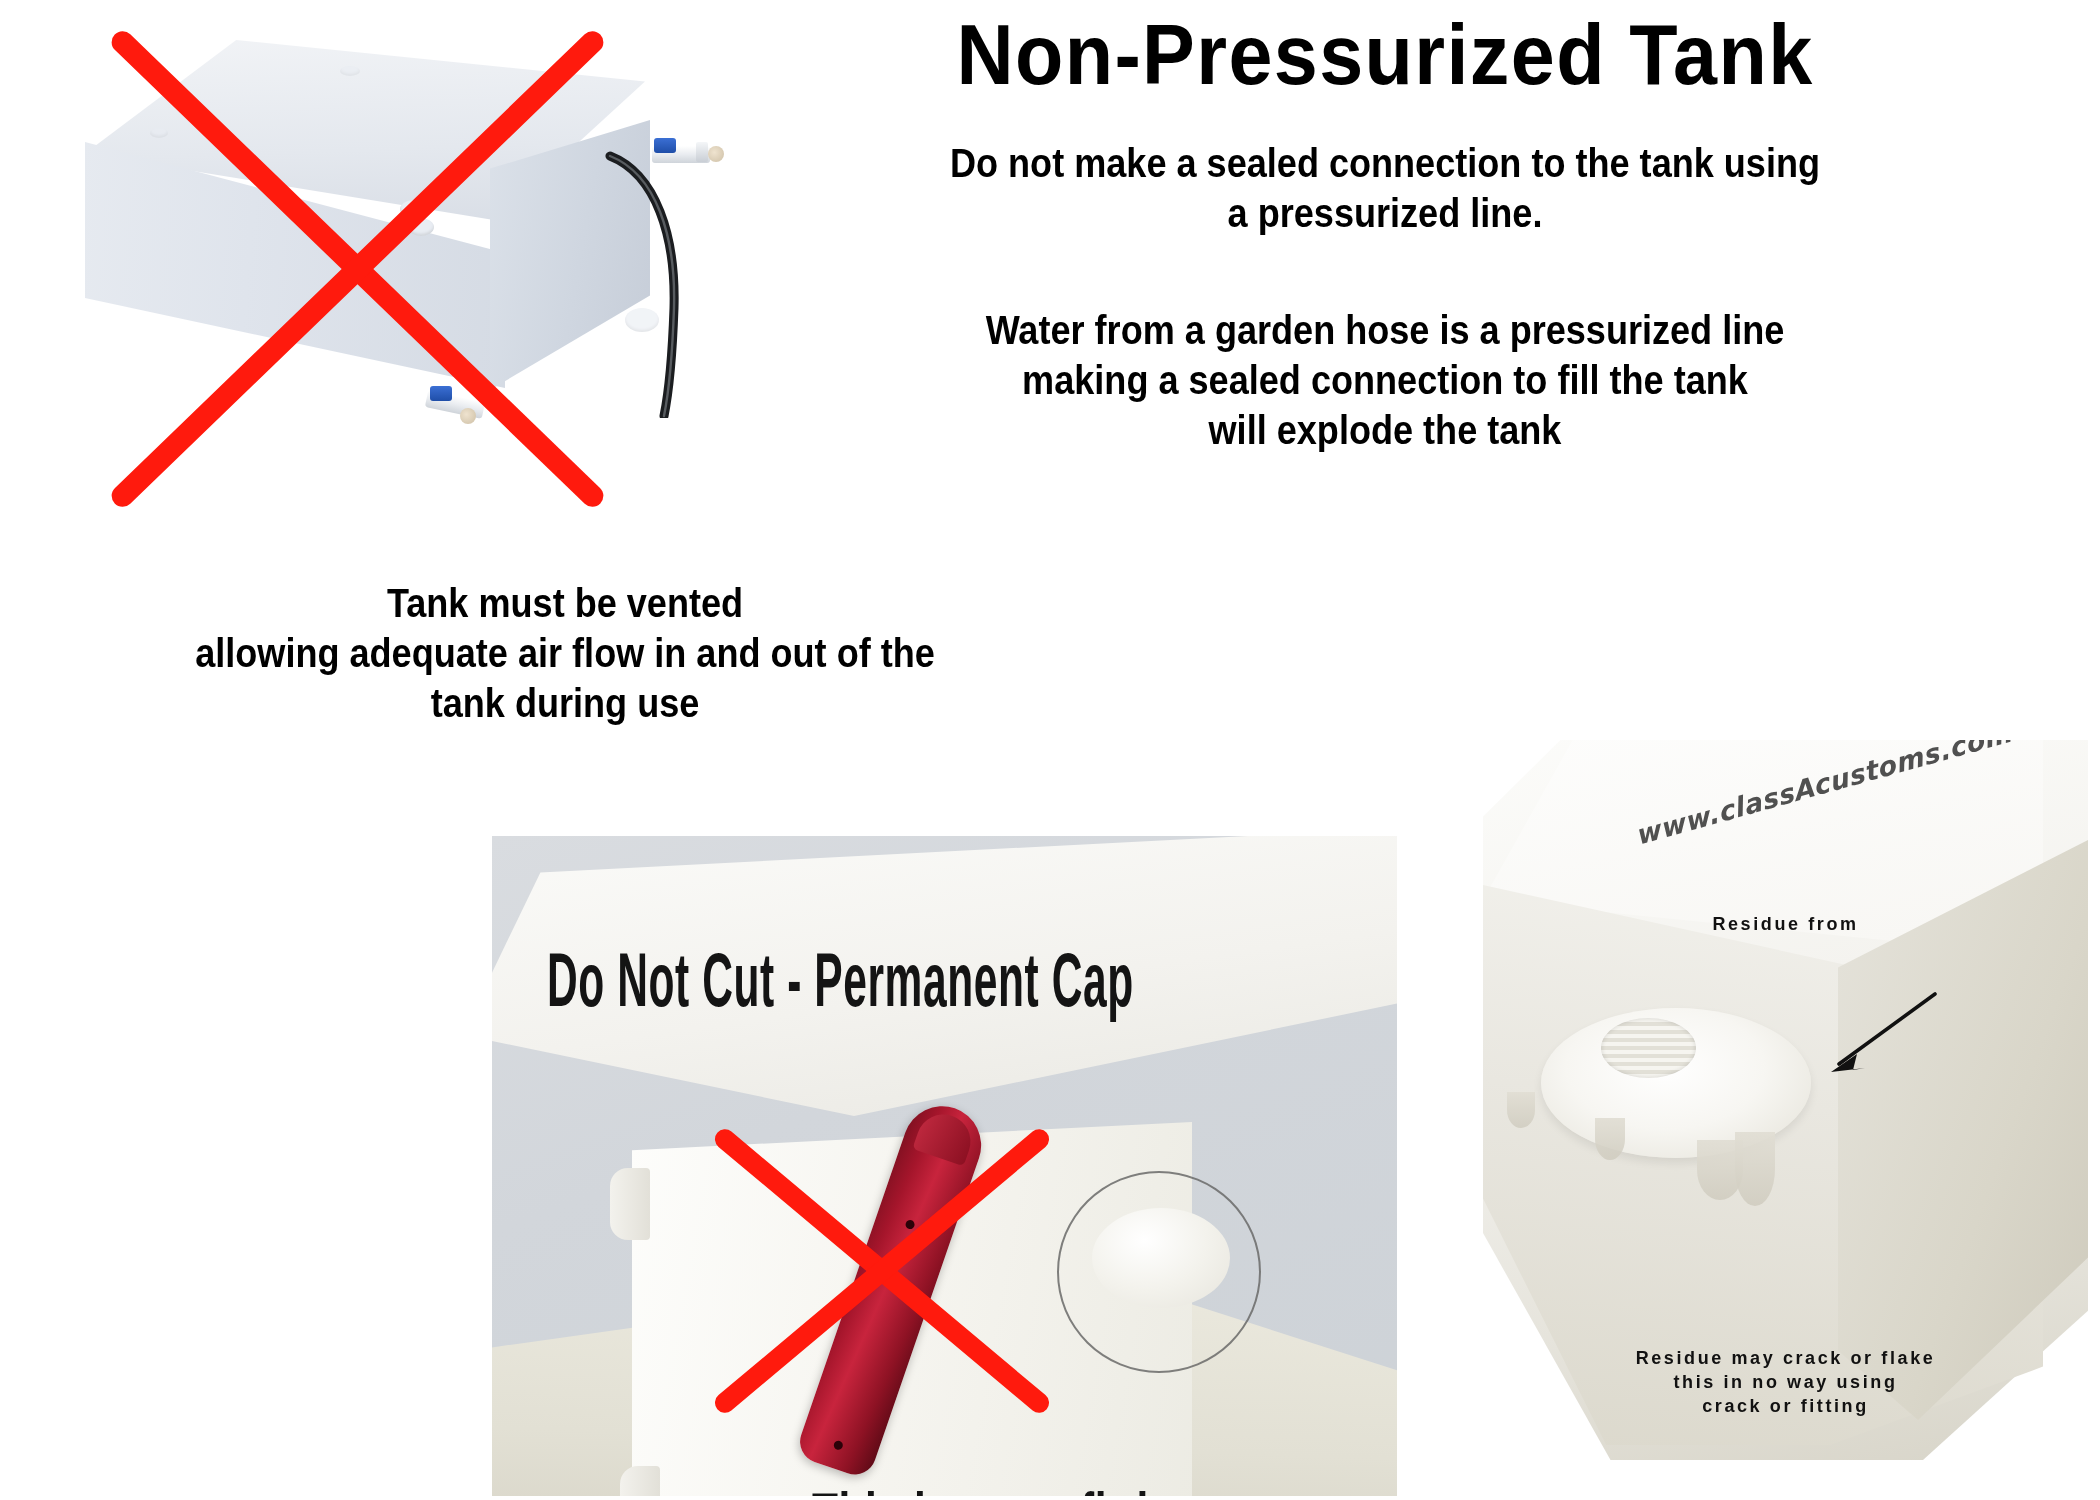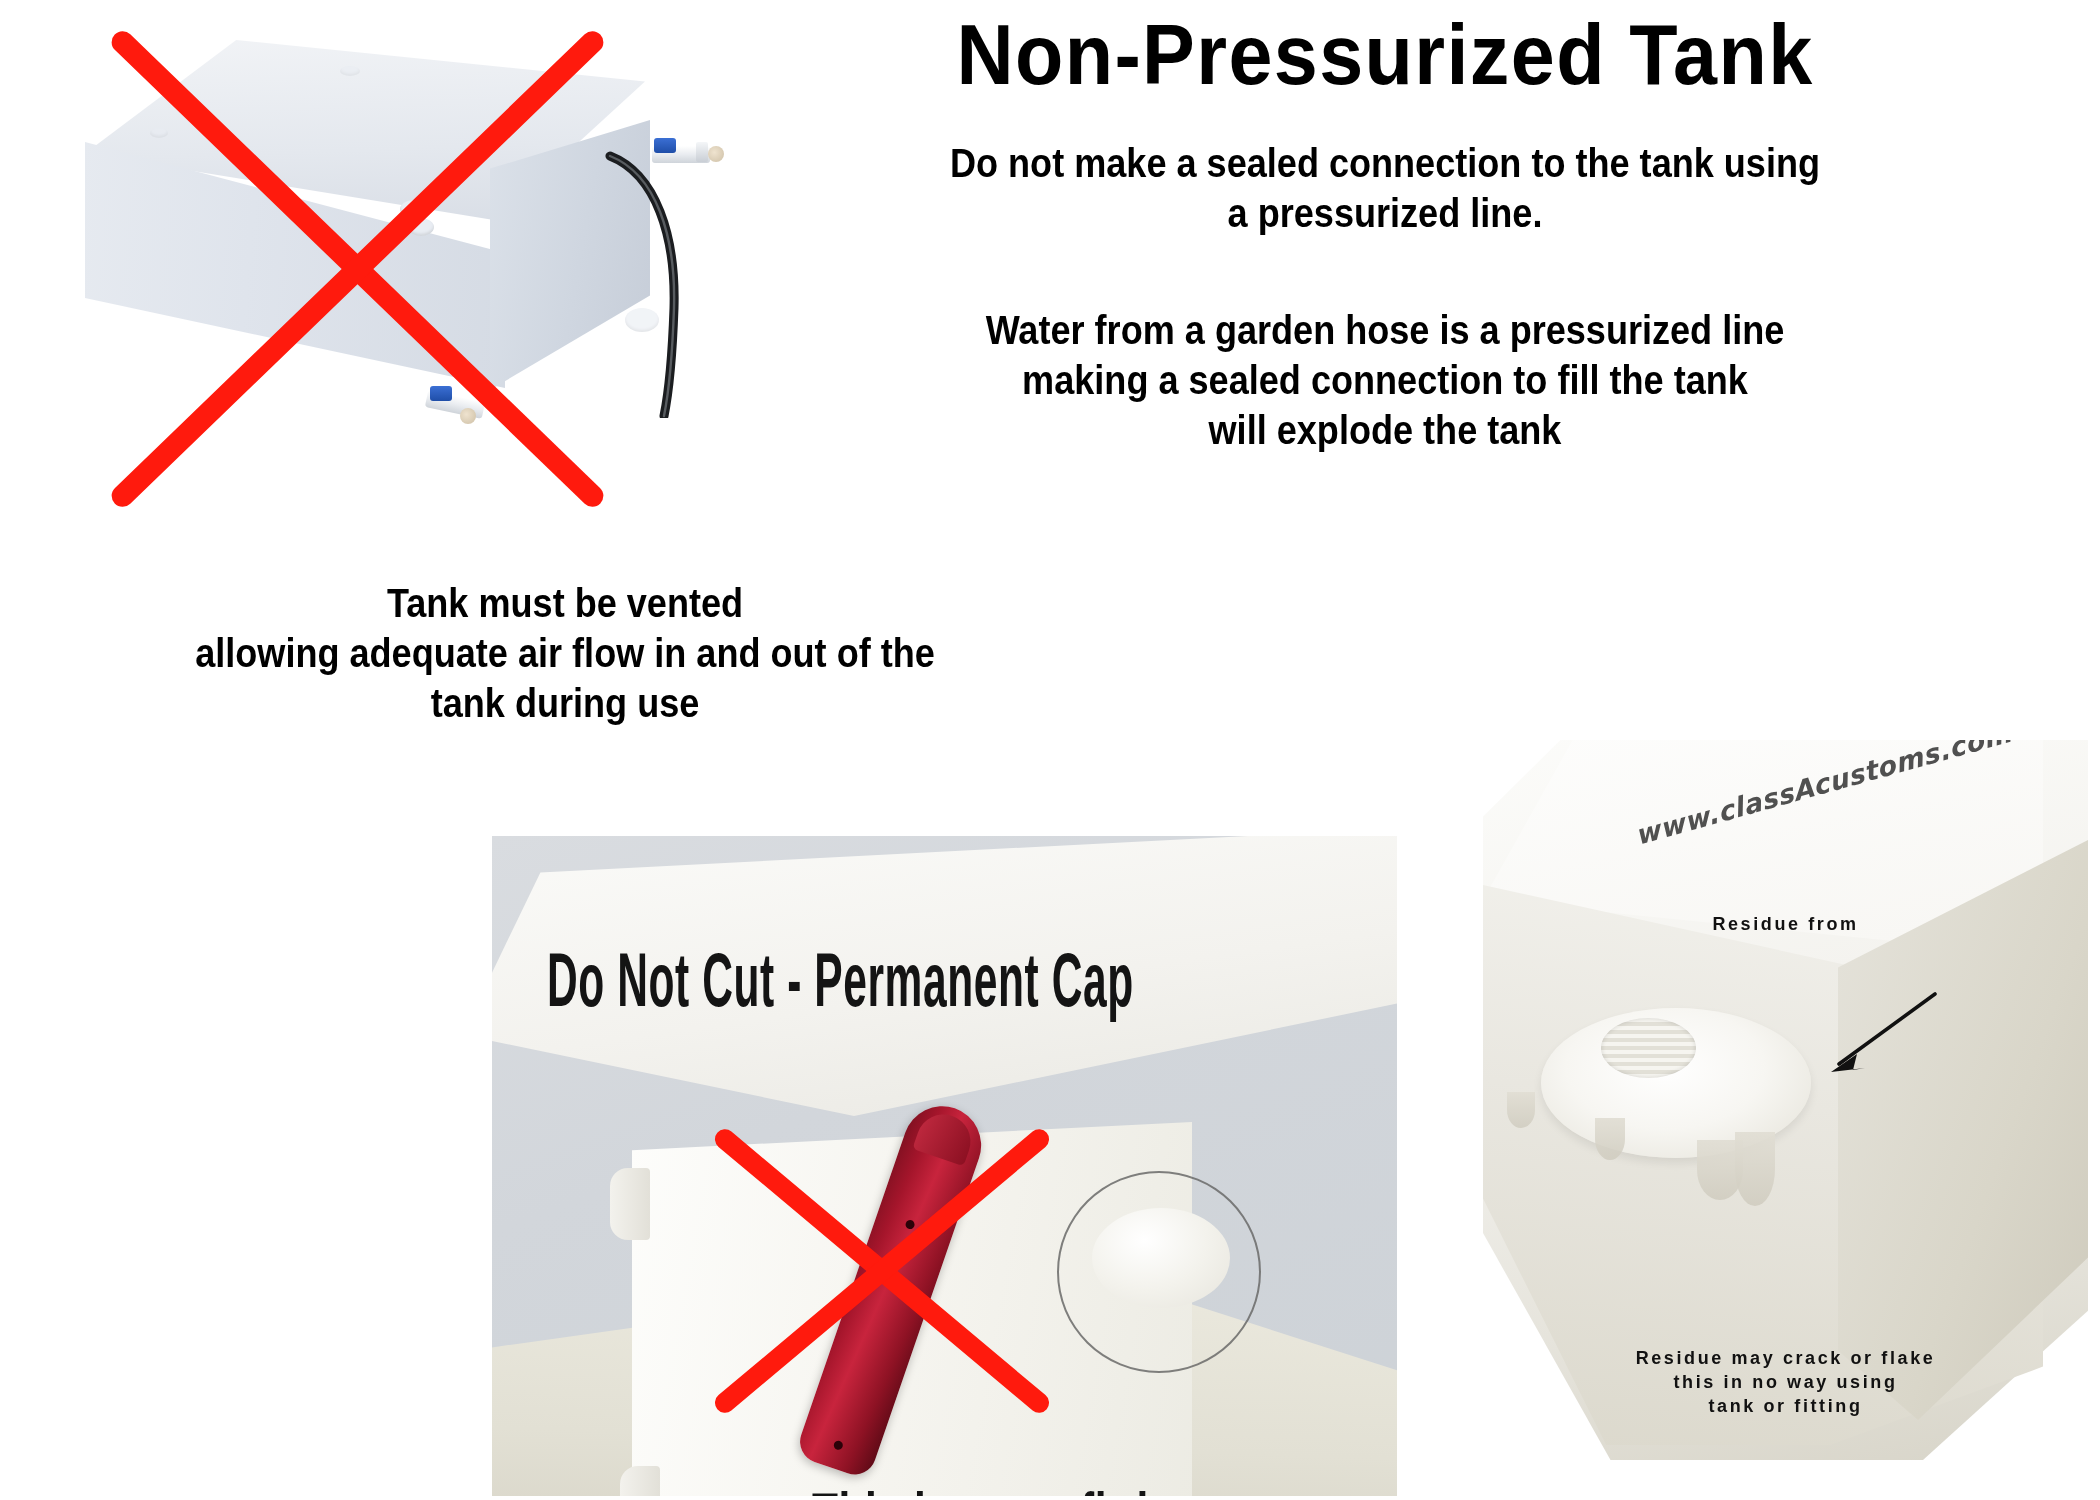--- a/index.html
+++ b/index.html
@@ -440,17 +440,17 @@
     <div class="res-drip" style="left:24px; top:352px; width:28px; height:36px;"></div>
 
     <svg class="res-arrow" viewBox="0 0 130 92">
       <line x1="122" y1="6" x2="26" y2="76" stroke="#111111" stroke-width="3.6" stroke-linecap="round"></line>
       <polygon points="18,84 44,66 40,82 52,80" fill="#111111"></polygon>
     </svg>
 
     <div class="res-label" id="res-label-bot">
       <div>Residue may crack or flake</div>
       <div>this in no way using</div>
-      <div>tank or fitting</div>
+      <div>crack or fitting</div>
     </div>
   </div>
 
 </div>
 
 </body></html>

